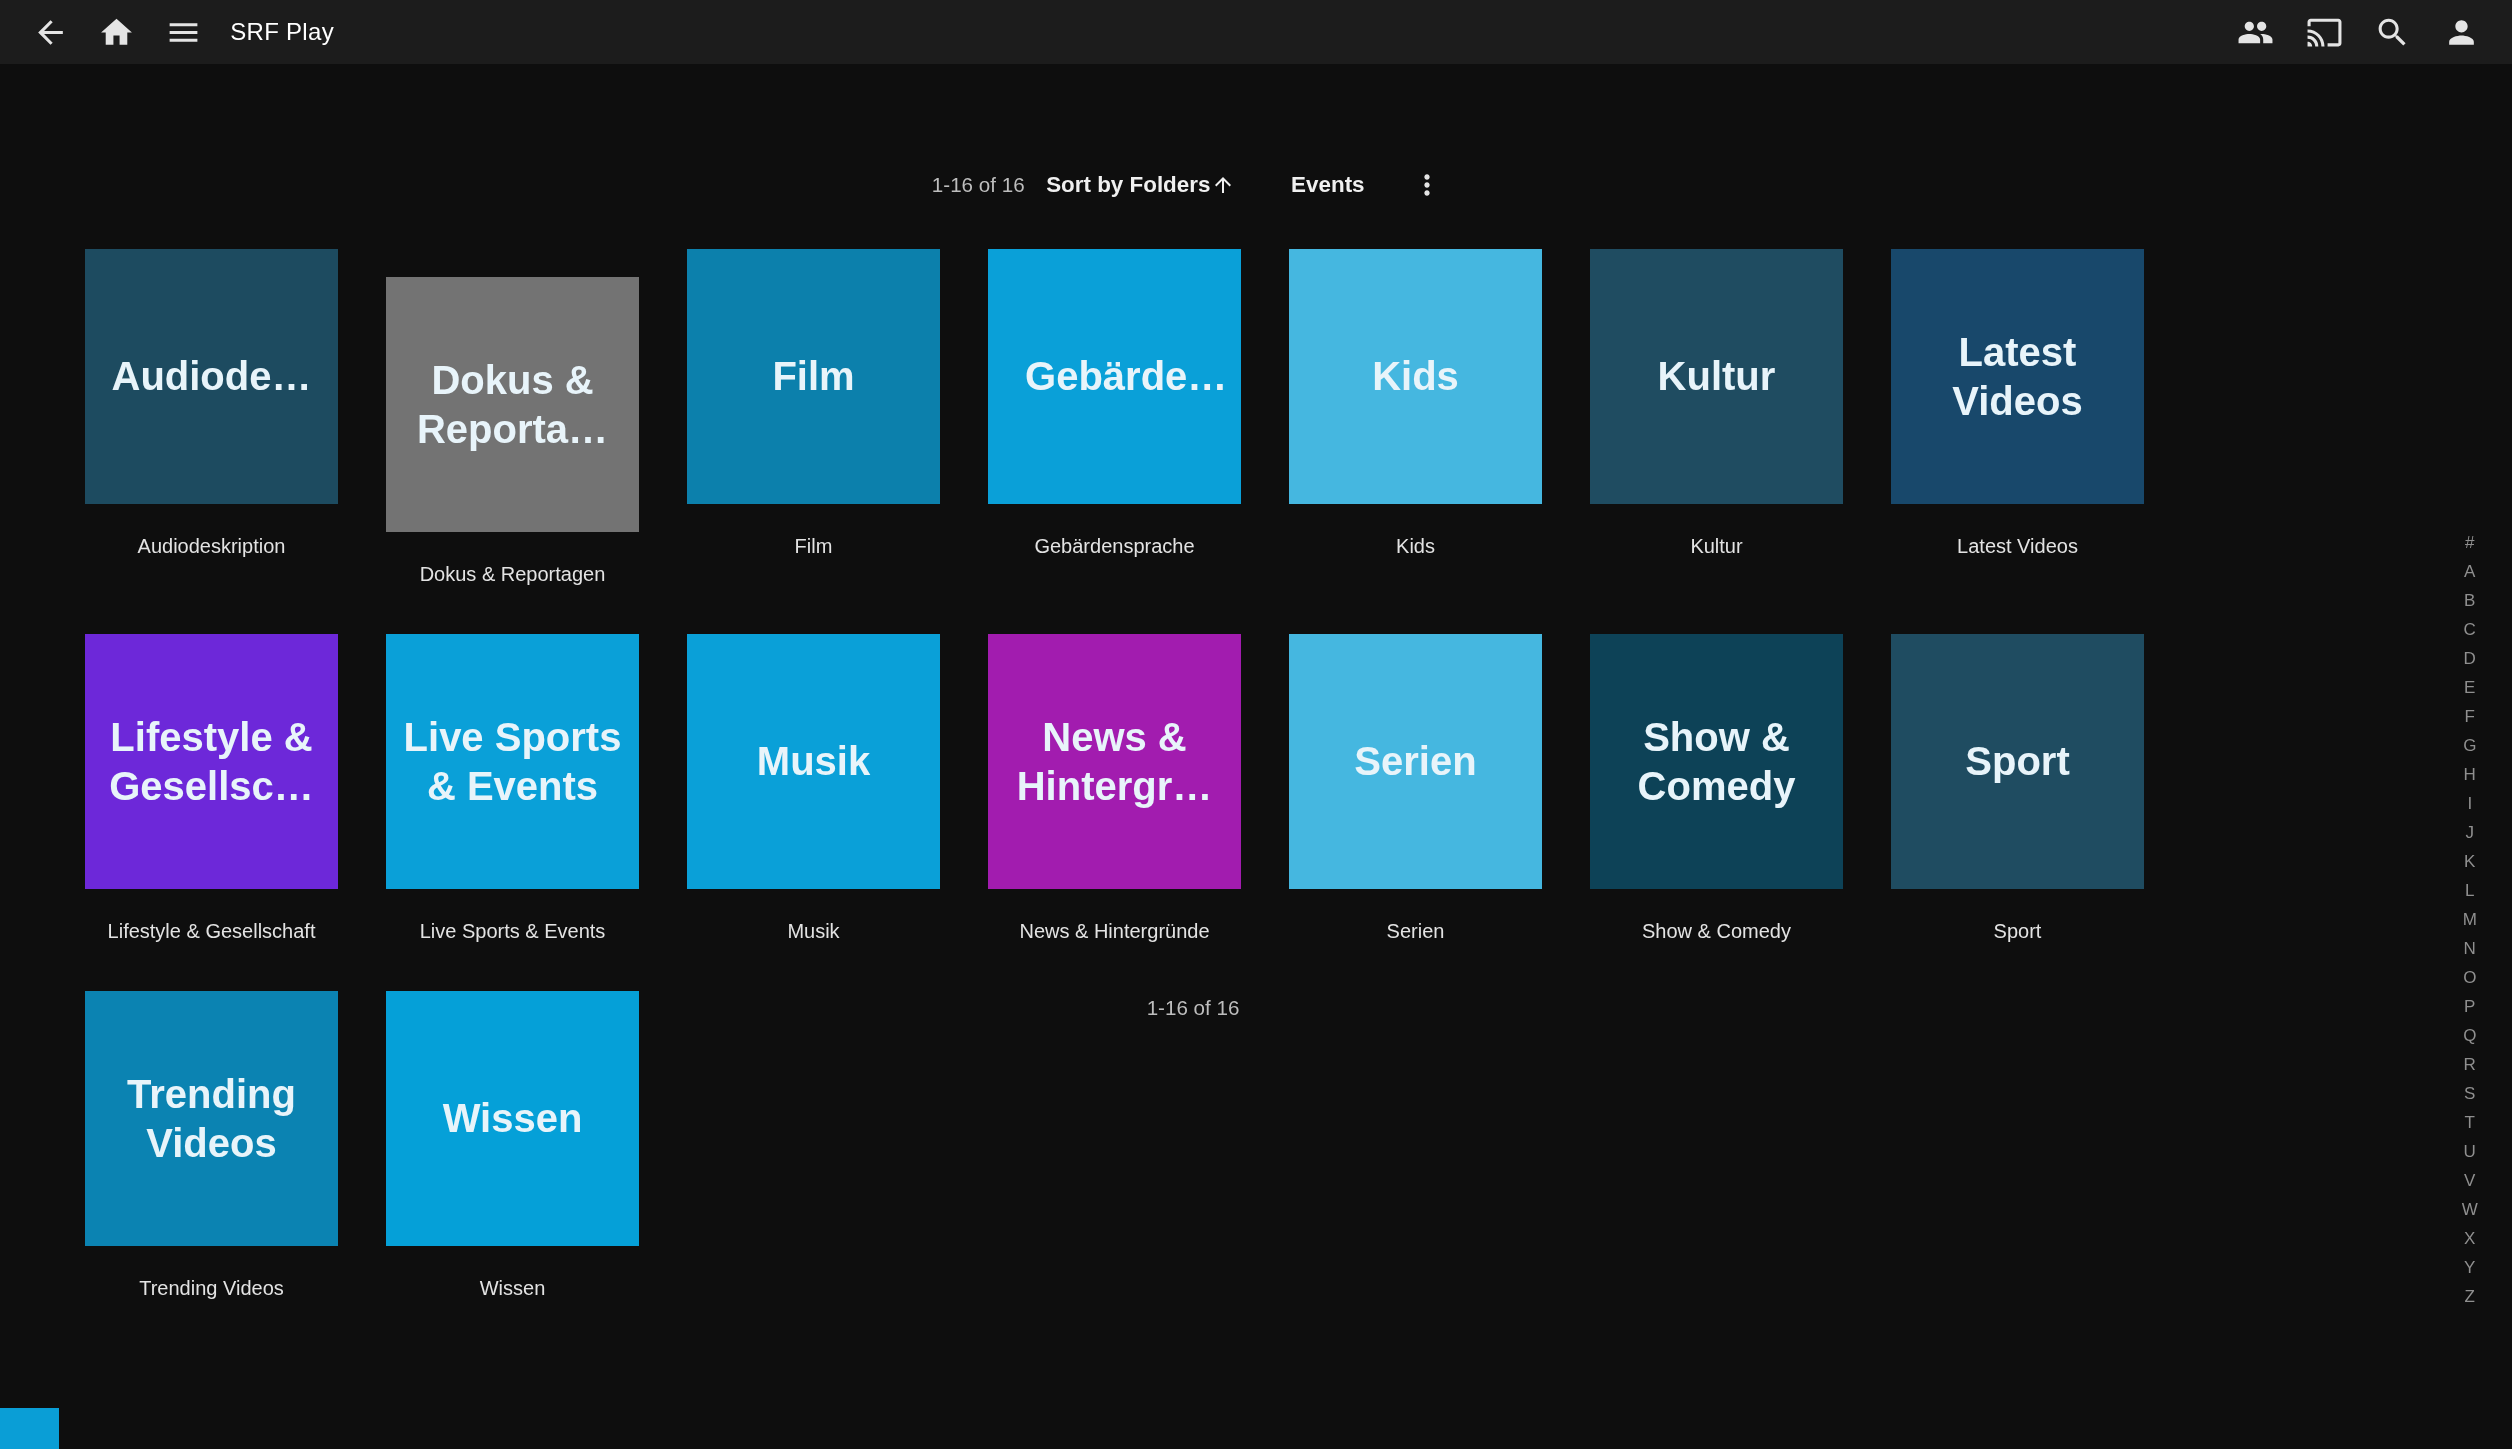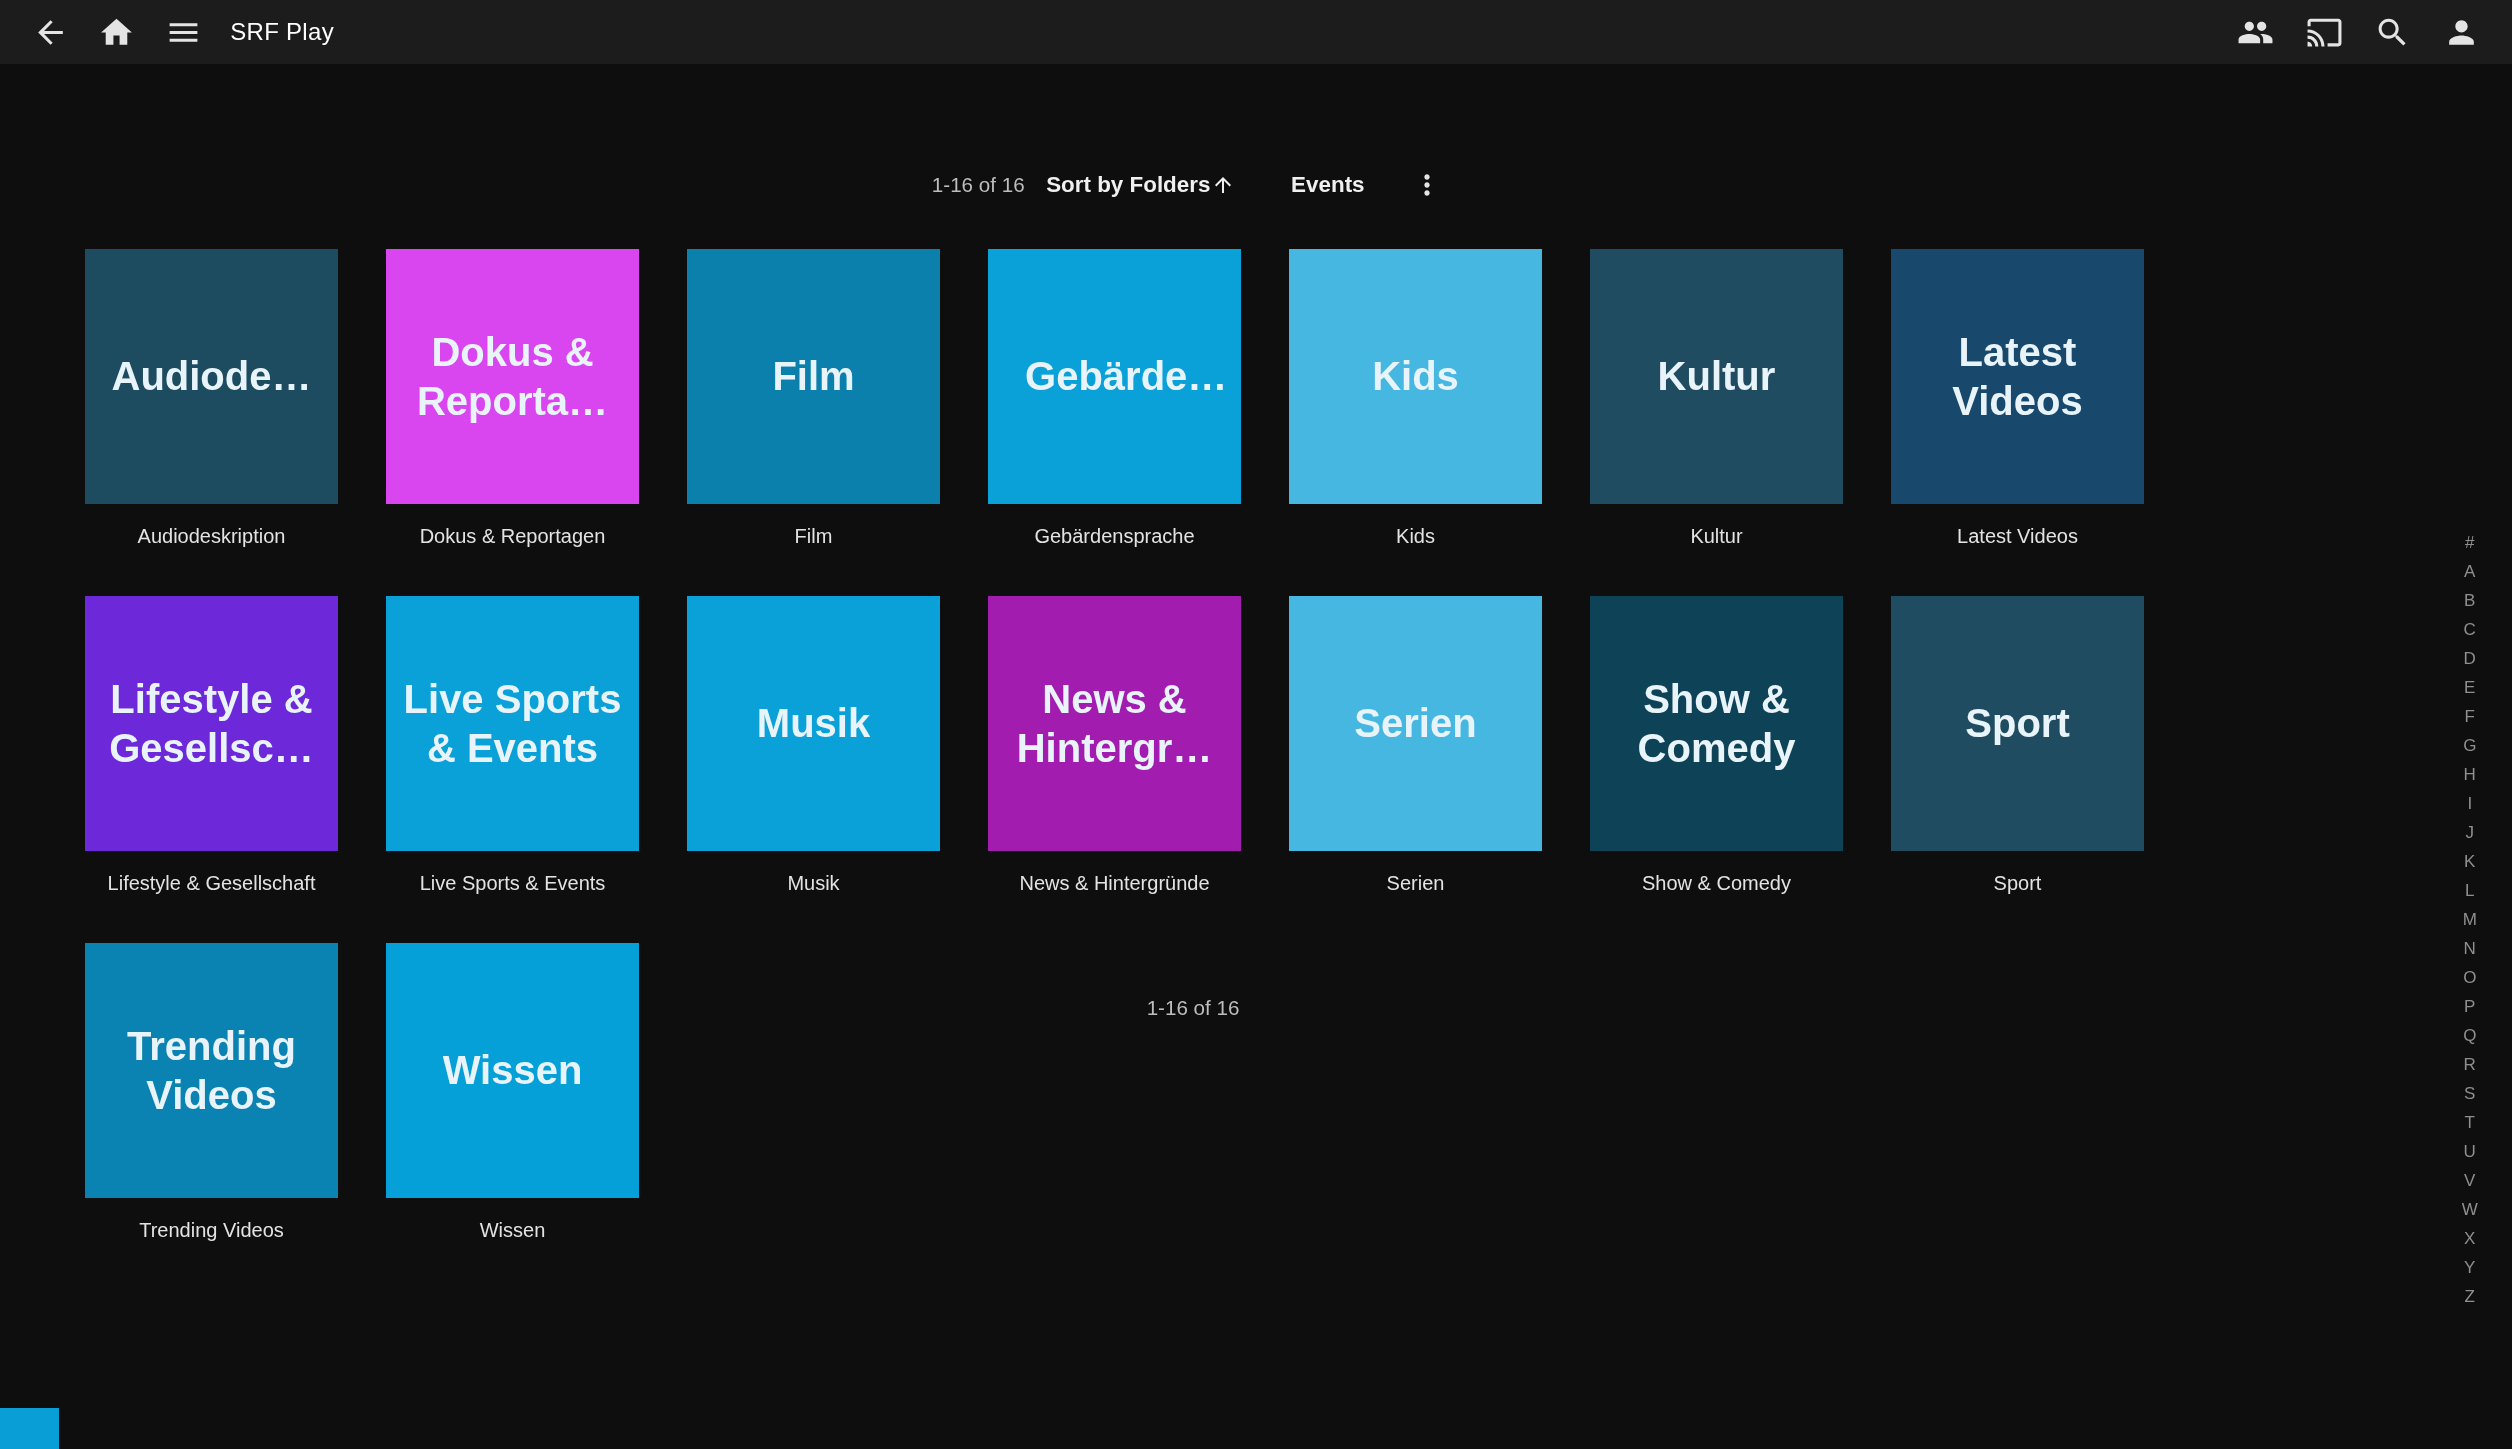--- a/index.html
+++ b/index.html
@@ -65,21 +65,21 @@
     width:253px;height:255px;
     display:flex;align-items:center;justify-content:center;
     text-align:center;cursor:pointer;
     padding:0 12.6px;
   }
   .tile-title{
     font-size:40px;font-weight:700;color:var(--title-color);
     line-height:1.22;word-break:normal;
   }
   .tile-caption{
-    margin-top:21px;font-size:20px;color:#e3e3e3;text-align:center;
+    margin-top:31px;font-size:20px;color:#e3e3e3;text-align:center;
     white-space:nowrap;overflow:hidden;cursor:pointer;
   }
   
   .footer-count{
     position:absolute;top:996px;left:0;right:0;
     display:flex;justify-content:center;padding-right:126px;
     font-size:20.6px;color:#bdbdbd;
   }
   
   .alpha-picker{
@@ -161,21 +161,21 @@
 
 <div class="grid">
   <div class="cell">
     <div class="tile-box" style="background: rgb(29, 75, 96);">
       <span class="tile-title">Audiode…</span>
     </div>
     <div class="tile-caption">Audiodeskription</div>
   </div>
 
   <div class="cell">
-    <div class="tile-box" style="background: #d946ef;">
+    <div class="tile-box" style="background: #737373; margin-top: 28px;">
       <span class="tile-title">Dokus &amp; Reporta…</span>
     </div>
     <div class="tile-caption">Dokus &amp; Reportagen</div>
   </div>
 
   <div class="cell">
     <div class="tile-box" style="background: rgb(12, 128, 172);">
       <span class="tile-title">Film</span>
     </div>
     <div class="tile-caption">Film</div>

